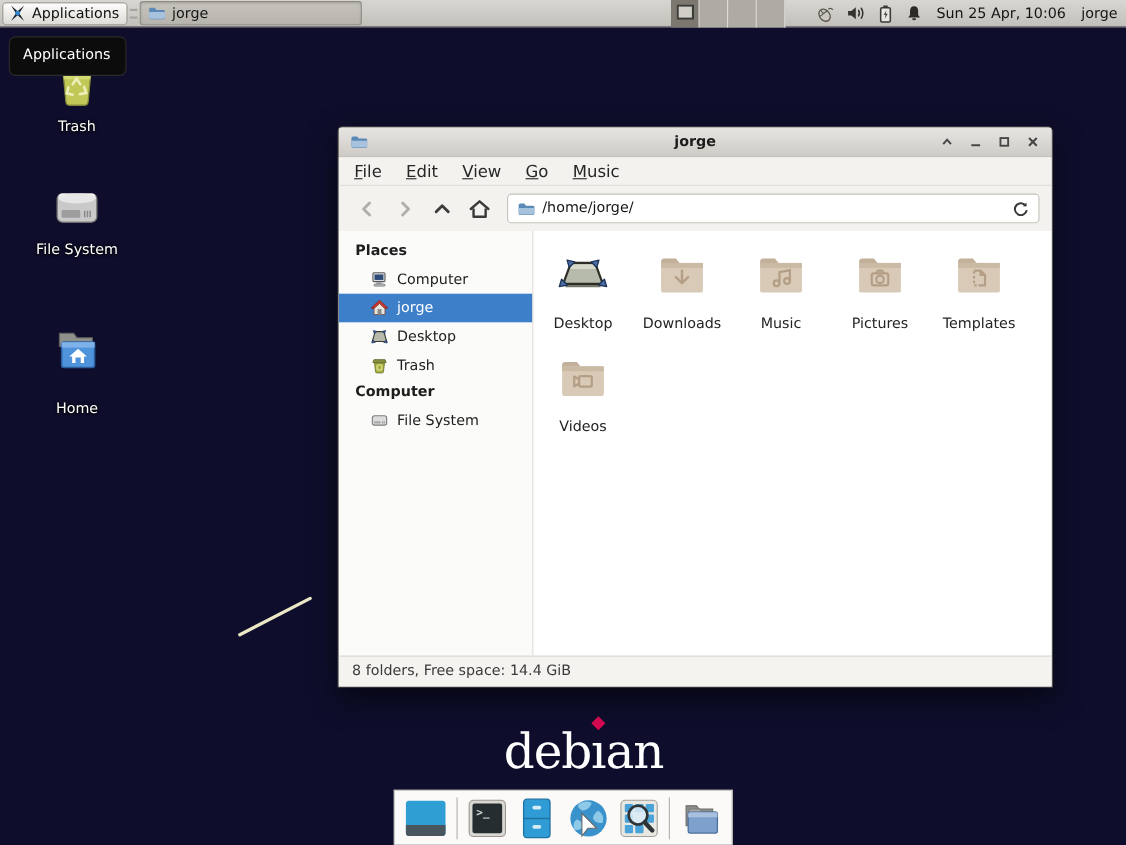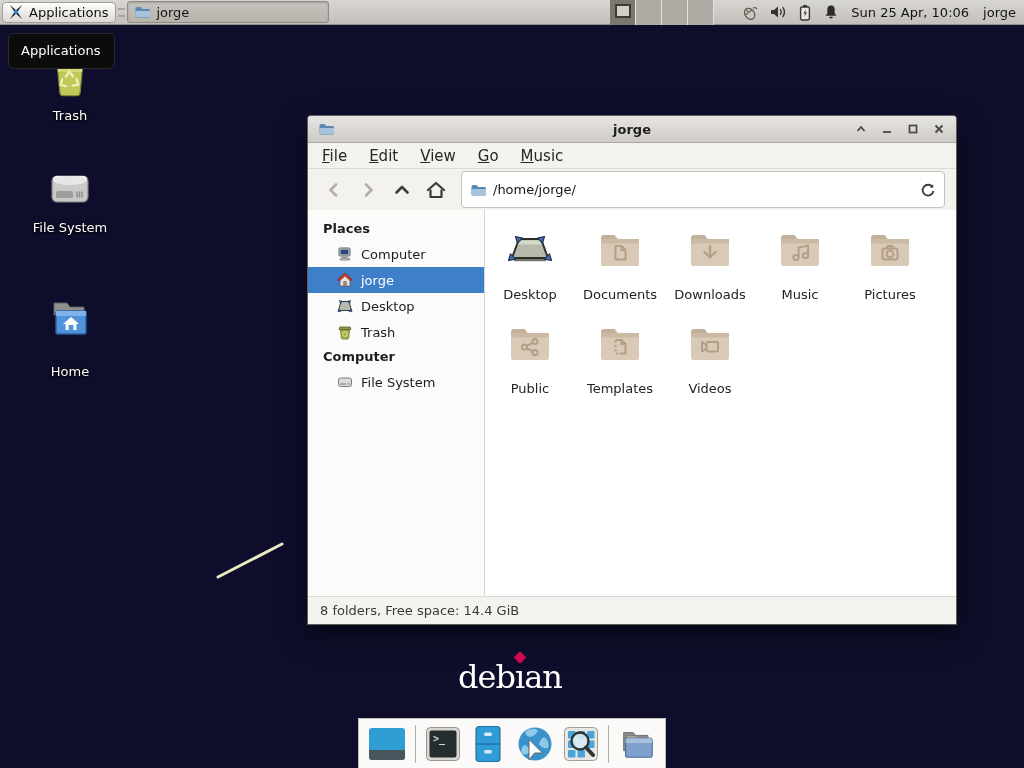--- a/index.html
+++ b/index.html
@@ -66,21 +66,21 @@
   .desk-trash { left:22px; top:52px; }
   .desk-fs { left:22px; top:164px; }
   .desk-home { left:22px; top:294px;gap:14px; }
 
   .wallpaper-line { position:absolute; left:210px; top:536px; z-index:1; }
 
   
   .debian-logo {
     position:absolute; left:458px; top:658px; z-index:2;
     font-family:"DejaVu Serif","Liberation Serif",serif;
-    font-size:32px; color:#fff; letter-spacing:-1px;
+    font-size:44px; color:#fff; letter-spacing:-1px;
   }
   .debian-logo .dotless { position:relative; display:inline-block; }
   .debian-logo .diamond {
     position:absolute; left:50%; top:-5px; width:9px; height:9px;
     transform:translateX(-50%) rotate(45deg);
   }
 
   
   .window {
     position:absolute; left:307px; top:115px; width:650px; height:510px;
@@ -108,21 +108,21 @@
   }
   .menu-item { font-size:15px; color:#262626; display:inline-block; }
   .menu-item::first-letter { text-decoration:underline; }
 
   .toolbar {
     height:41px; flex:0 0 41px; display:flex; align-items:center; gap:4px;
     padding:0 11px; background:#f3f2ef;
   }
   .nav-btn { width:30px; height:28px; display:flex; align-items:center; justify-content:center; border-radius:3px; }
   .pathbar {
-    flex:1; height:37px; margin-left:6px; background:#fff;
+    flex:1; height:27px; margin-left:6px; background:#fff;
     border:1px solid #c6c2bb; border-radius:4px;
     display:flex; align-items:center; gap:7px; padding:0 8px;
   }
   .pathbar .path-text { font-size:13px; color:#141414; flex:1; }
 
   .win-body { flex:1; display:flex; min-height:0;border-radius:11px; }
   .sidebar {
     width:177px; flex:0 0 177px; background:#fbfbfa;
     border-right:1px solid #d9d6d1; padding-top:7px; overflow:hidden;
   }
@@ -428,34 +428,20 @@
               <path d="M9.5 10.5 l7 1.6 -5 5 Z"></path>
               <path d="M38.5 10.5 l-7 1.6 5 5 Z"></path>
               <path d="M2.5 34.5 l7.4-1.4 -5.4-5.2 Z"></path>
               <path d="M45.5 34.5 l-7.4-1.4 5.4-5.2 Z"></path>
             </g>
           </svg>
         </div>
         <div class="label">Desktop</div>
       </div>
 
-      <div class="file-item">
-        <div class="glyph">
-          <svg width="48" height="48" viewBox="0 0 48 48">
-            <path d="M5 12 q0-3 3-3 h10.5 l4 5 H5 Z" fill="#c2b09a"></path>
-            <rect x="5" y="13" width="38" height="27" rx="2" fill="#d8cab6"></rect>
-            <rect x="5" y="13" width="38" height="4.5" fill="#cabaa4"></rect>
-            <g fill="none" stroke="#b49e86" stroke-width="2">
-              <path d="M19.5 20 h6 l4 4 v9.5 h-10 Z" stroke-linejoin="round"></path>
-              <path d="M25.5 20 v4 h4"></path>
-            </g>
-          </svg>
-        </div>
-        <div class="label">Documents</div>
-      </div>
 
       <div class="file-item">
         <div class="glyph">
           <svg width="48" height="48" viewBox="0 0 48 48">
             <path d="M5 12 q0-3 3-3 h10.5 l4 5 H5 Z" fill="#c2b09a"></path>
             <rect x="5" y="13" width="38" height="27" rx="2" fill="#d8cab6"></rect>
             <rect x="5" y="13" width="38" height="4.5" fill="#cabaa4"></rect>
             <g fill="none" stroke="#b49e86" stroke-width="2.2" stroke-linecap="round" stroke-linejoin="round">
               <path d="M24 20 v11"></path>
               <path d="M18.5 26 l5.5 5.5 5.5-5.5"></path>
@@ -490,36 +476,20 @@
             <g fill="none" stroke="#b49e86" stroke-width="2">
               <rect x="16.5" y="22.5" width="15" height="11" rx="2"></rect>
               <path d="M20.5 22.5 l1.5-2.5 h4 l1.5 2.5"></path>
               <circle cx="24" cy="28" r="3.4"></circle>
             </g>
           </svg>
         </div>
         <div class="label">Pictures</div>
       </div>
 
-      <div class="file-item">
-        <div class="glyph">
-          <svg width="48" height="48" viewBox="0 0 48 48">
-            <path d="M5 12 q0-3 3-3 h10.5 l4 5 H5 Z" fill="#c2b09a"></path>
-            <rect x="5" y="13" width="38" height="27" rx="2" fill="#d8cab6"></rect>
-            <rect x="5" y="13" width="38" height="4.5" fill="#cabaa4"></rect>
-            <g fill="none" stroke="#b49e86" stroke-width="2">
-              <circle cx="18.5" cy="27" r="2.6"></circle>
-              <circle cx="29" cy="21.5" r="2.6"></circle>
-              <circle cx="29" cy="32.5" r="2.6"></circle>
-              <path d="M21 25.6 l5.5-2.8 M21 28.4 l5.5 2.8"></path>
-            </g>
-          </svg>
-        </div>
-        <div class="label">Public</div>
-      </div>
 
       <div class="file-item">
         <div class="glyph">
           <svg width="48" height="48" viewBox="0 0 48 48">
             <path d="M5 12 q0-3 3-3 h10.5 l4 5 H5 Z" fill="#c2b09a"></path>
             <rect x="5" y="13" width="38" height="27" rx="2" fill="#d8cab6"></rect>
             <rect x="5" y="13" width="38" height="4.5" fill="#cabaa4"></rect>
             <g fill="none" stroke="#b49e86" stroke-width="2">
               <path d="M19.5 20 h6 l4 4 v9.5 h-6" stroke-linejoin="round"></path>
               <path d="M25.5 20 v4 h4"></path>

